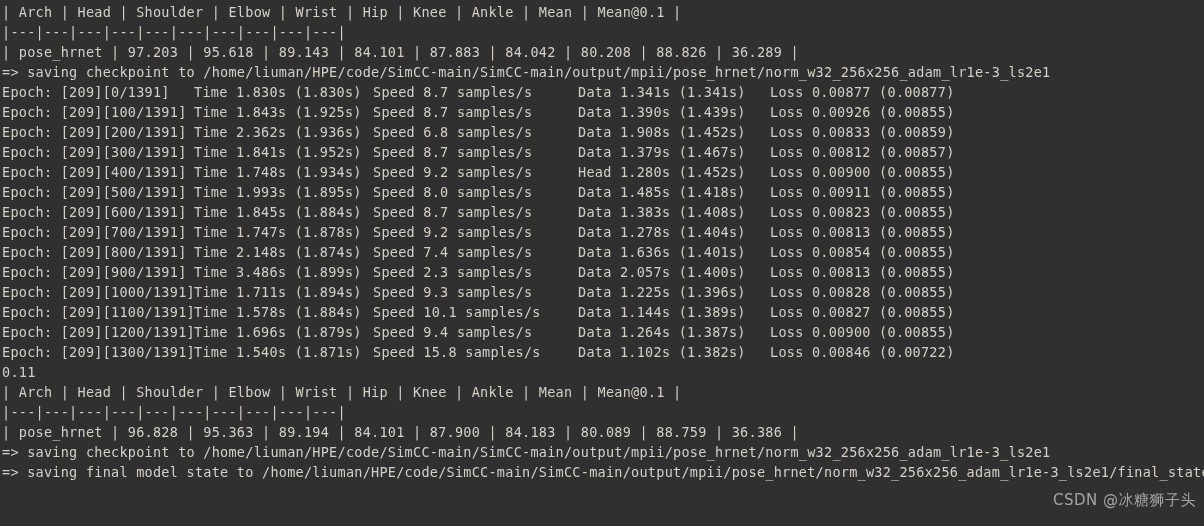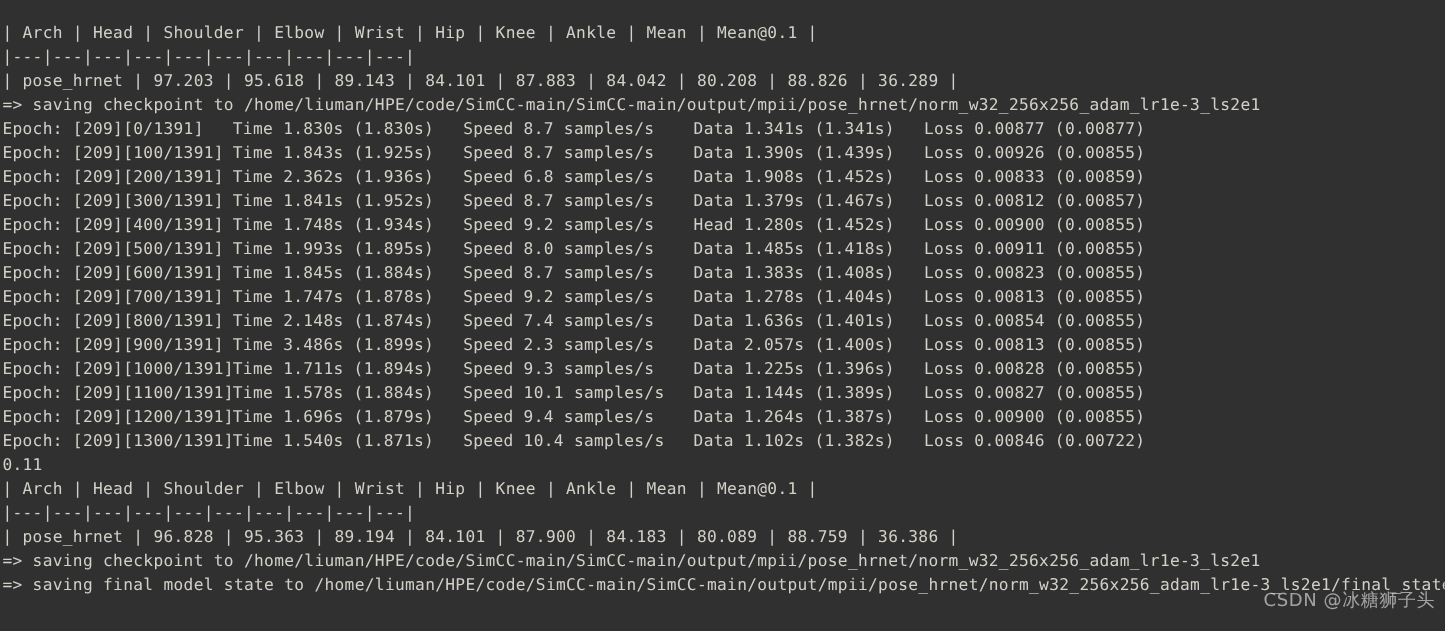--- a/index.html
+++ b/index.html
@@ -12,21 +12,21 @@
     position: relative;
     width: 1204px;
     height: 526px;
     background: #303030;
     overflow: hidden;
     font-family: "DejaVu Sans Mono", "Liberation Mono", monospace;
     font-size: 13.5px;
     line-height: 20px;
     color: #d3d0c8;
     box-sizing: border-box;
-    padding: 18px 0 0 2px;
+    padding: 2px 0 0 2px;
     -webkit-font-smoothing: antialiased;
   }
   .line {
     white-space: pre;
     height: 20px;
     letter-spacing: 0.26px;
   }
   
   .epoch-line {
     position: relative;
@@ -34,21 +34,21 @@
     white-space: pre;
     letter-spacing: 0.26px;
   }
   .epoch-line > span {
     position: absolute;
     top: 0;
     white-space: pre;
   }
   .col-epoch { left: 0px; }
   .col-time  { left: 192px; }
-  .col-speed { left: 384px; text-align: center; }
+  .col-speed { left: 371px; text-align: center; }
   .col-data  { left: 576px; }
   .col-loss  { left: 768px; }
   .watermark {
     position: absolute;
     right: 8px;
     bottom: 16px;
     font-family: "DejaVu Sans", "Liberation Sans", sans-serif;
     font-size: 15px;
     color: rgba(232, 232, 232, 0.62);
     letter-spacing: 0.5px;
@@ -154,21 +154,21 @@
     <div class="epoch-line">
       <span class="col-epoch">Epoch: [209][1200/1391]</span>
       <span class="col-time">Time 1.696s (1.879s)</span>
       <span class="col-speed">Speed 9.4 samples/s</span>
       <span class="col-data">Data 1.264s (1.387s)</span>
       <span class="col-loss">Loss 0.00900 (0.00855)</span>
     </div>
     <div class="epoch-line">
       <span class="col-epoch">Epoch: [209][1300/1391]</span>
       <span class="col-time">Time 1.540s (1.871s)</span>
-      <span class="col-speed">Speed 10.4 samples/s</span>
+      <span class="col-speed">Speed 15.8 samples/s</span>
       <span class="col-data">Data 1.102s (1.382s)</span>
       <span class="col-loss">Loss 0.00846 (0.00722)</span>
     </div>
   </div>
 
   <div class="line">0.11</div>
   <div class="line">| Arch | Head | Shoulder | Elbow | Wrist | Hip | Knee | Ankle | Mean | Mean@0.1 |</div>
   <div class="line">|---|---|---|---|---|---|---|---|---|---|</div>
   <div class="line">| pose_hrnet | 96.828 | 95.363 | 89.194 | 84.101 | 87.900 | 84.183 | 80.089 | 88.759 | 36.386 |</div>
   <div class="line">=&gt; saving checkpoint to /home/liuman/HPE/code/SimCC-main/SimCC-main/output/mpii/pose_hrnet/norm_w32_256x256_adam_lr1e-3_ls2e1</div>

